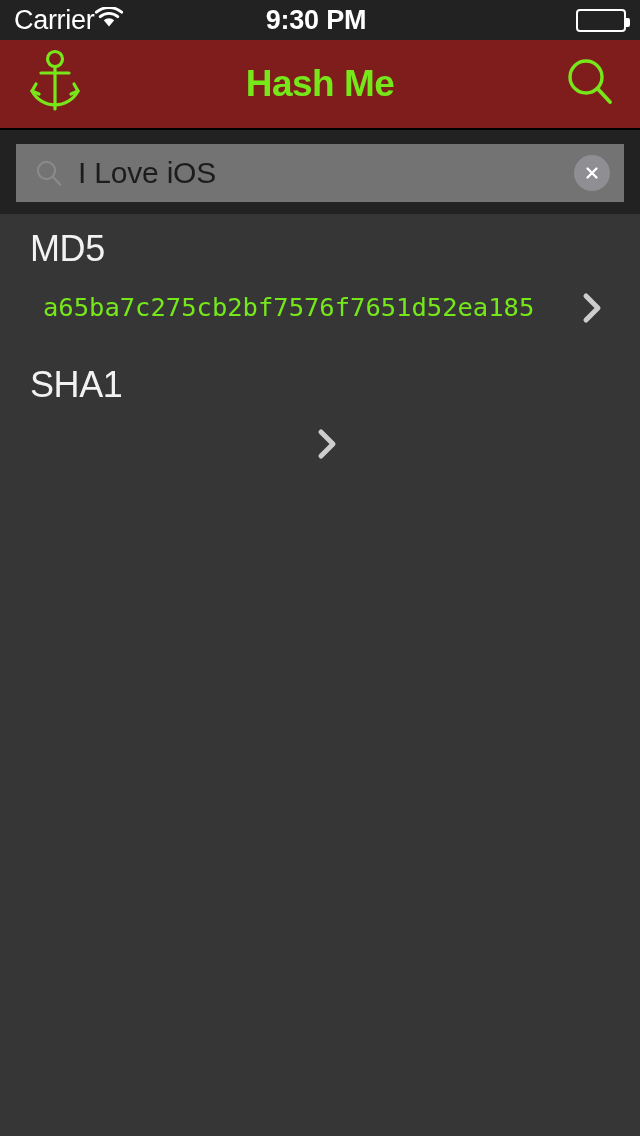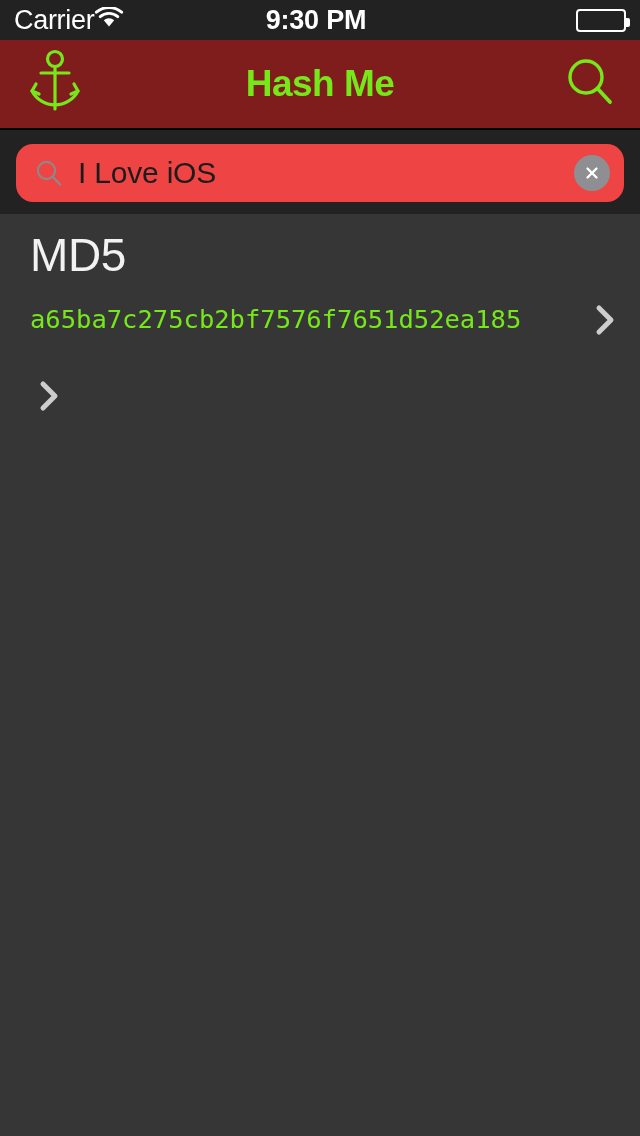--- a/index.html
+++ b/index.html
@@ -48,43 +48,43 @@
     font-size:37px; font-weight:bold; color:#76e81a;
     letter-spacing:-0.5px; pointer-events:none;
   }
   .nav-btn { position:relative; z-index:2; display:flex; align-items:center; }
 
   
   .searchwrap {
     background:#222222; padding:14px 16px 12px 16px;
   }
   .searchfield {
-    height:58px; background:#ef4444; border-radius:17px;
+    height:58px; background:#737373; border-radius:0;
     display:flex; align-items:center; padding:0 14px 0 18px;
   }
   .search-glass { flex:0 0 auto; display:flex; align-items:center; }
   .search-text {
     flex:1; font-size:30px; color:#1c1c1c;
     margin-left:14px; letter-spacing:-0.2px; white-space:nowrap; overflow:hidden;
   }
   .clear-btn {
     flex:0 0 auto; width:36px; height:36px; border-radius:50%;
     background:#8e8e93; display:flex; align-items:center; justify-content:center;
   }
 
   
   .list { background:#363636; }
   .section-header {
     padding:14px 30px 4px 30px;
   }
   .section-title {
-    font-size:46px; color:#f2f2f2; font-weight:normal; letter-spacing:-0.4px;
+    font-size:36px; color:#f2f2f2; font-weight:normal; letter-spacing:-0.4px;
   }
   .hash-row {
-    display:flex; align-items:center; justify-content:space-between;
+    display:flex; align-items:center; justify-content:center;
     padding:14px 22px 22px 30px; min-height:70px;
   }
   .hash-value {
     font-family:"DejaVu Sans Mono", monospace;
     font-size:25.5px; color:#76e81a; line-height:1.22;
     letter-spacing:0px; width:530px;
     word-break:break-all; white-space:pre-wrap;
   }
   .chevron { flex:0 0 auto; margin-left:6px; display:flex; align-items:center; }
 </style>
@@ -161,20 +161,23 @@
     </div>
     <div class="hash-row">
       <div class="hash-value">a65ba7c275cb2bf7576f7651d52ea185</div>
       <span class="chevron">
         <svg width="26" height="40" viewBox="0 0 26 40">
           <polyline points="7,8 19,20 7,32" stroke="#cdcdcd" stroke-width="5" fill="none" stroke-linecap="round" stroke-linejoin="round"></polyline>
         </svg>
       </span>
     </div>
 
+    <div class="section-header">
+      <div class="section-title">SHA1</div>
+    </div>
     <div class="hash-row">
       <span class="chevron">
         <svg width="26" height="40" viewBox="0 0 26 40">
           <polyline points="7,8 19,20 7,32" stroke="#cdcdcd" stroke-width="5" fill="none" stroke-linecap="round" stroke-linejoin="round"></polyline>
         </svg>
       </span>
     </div>
 
 
   </div>

